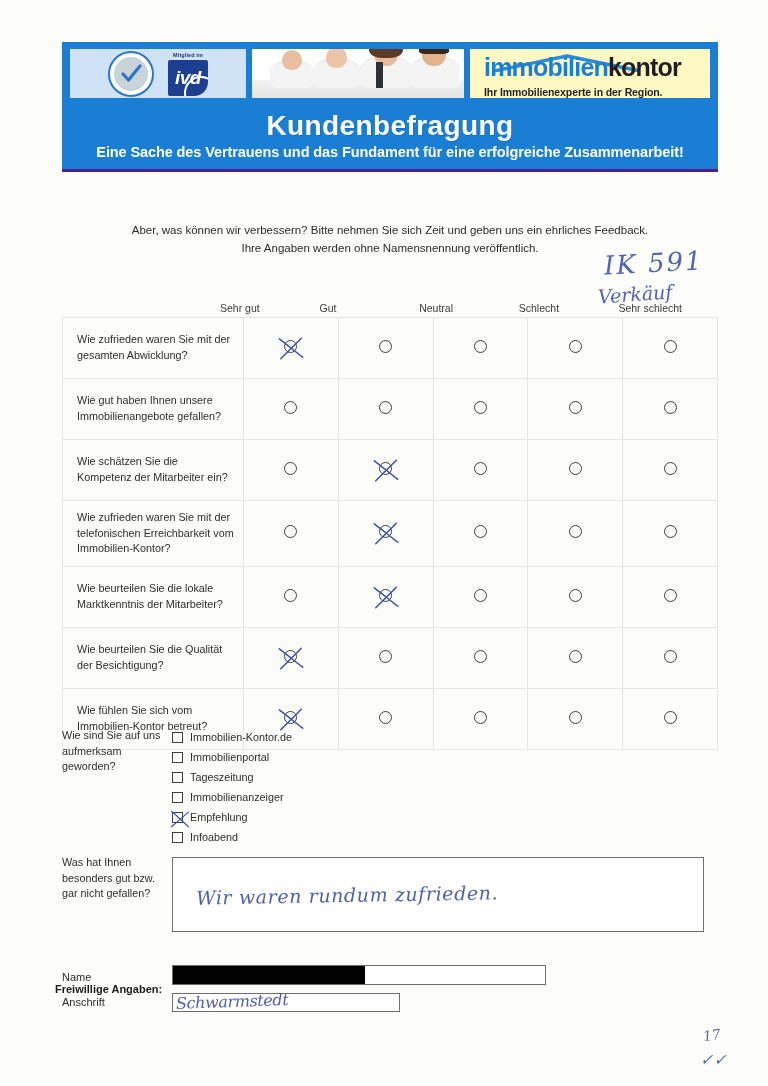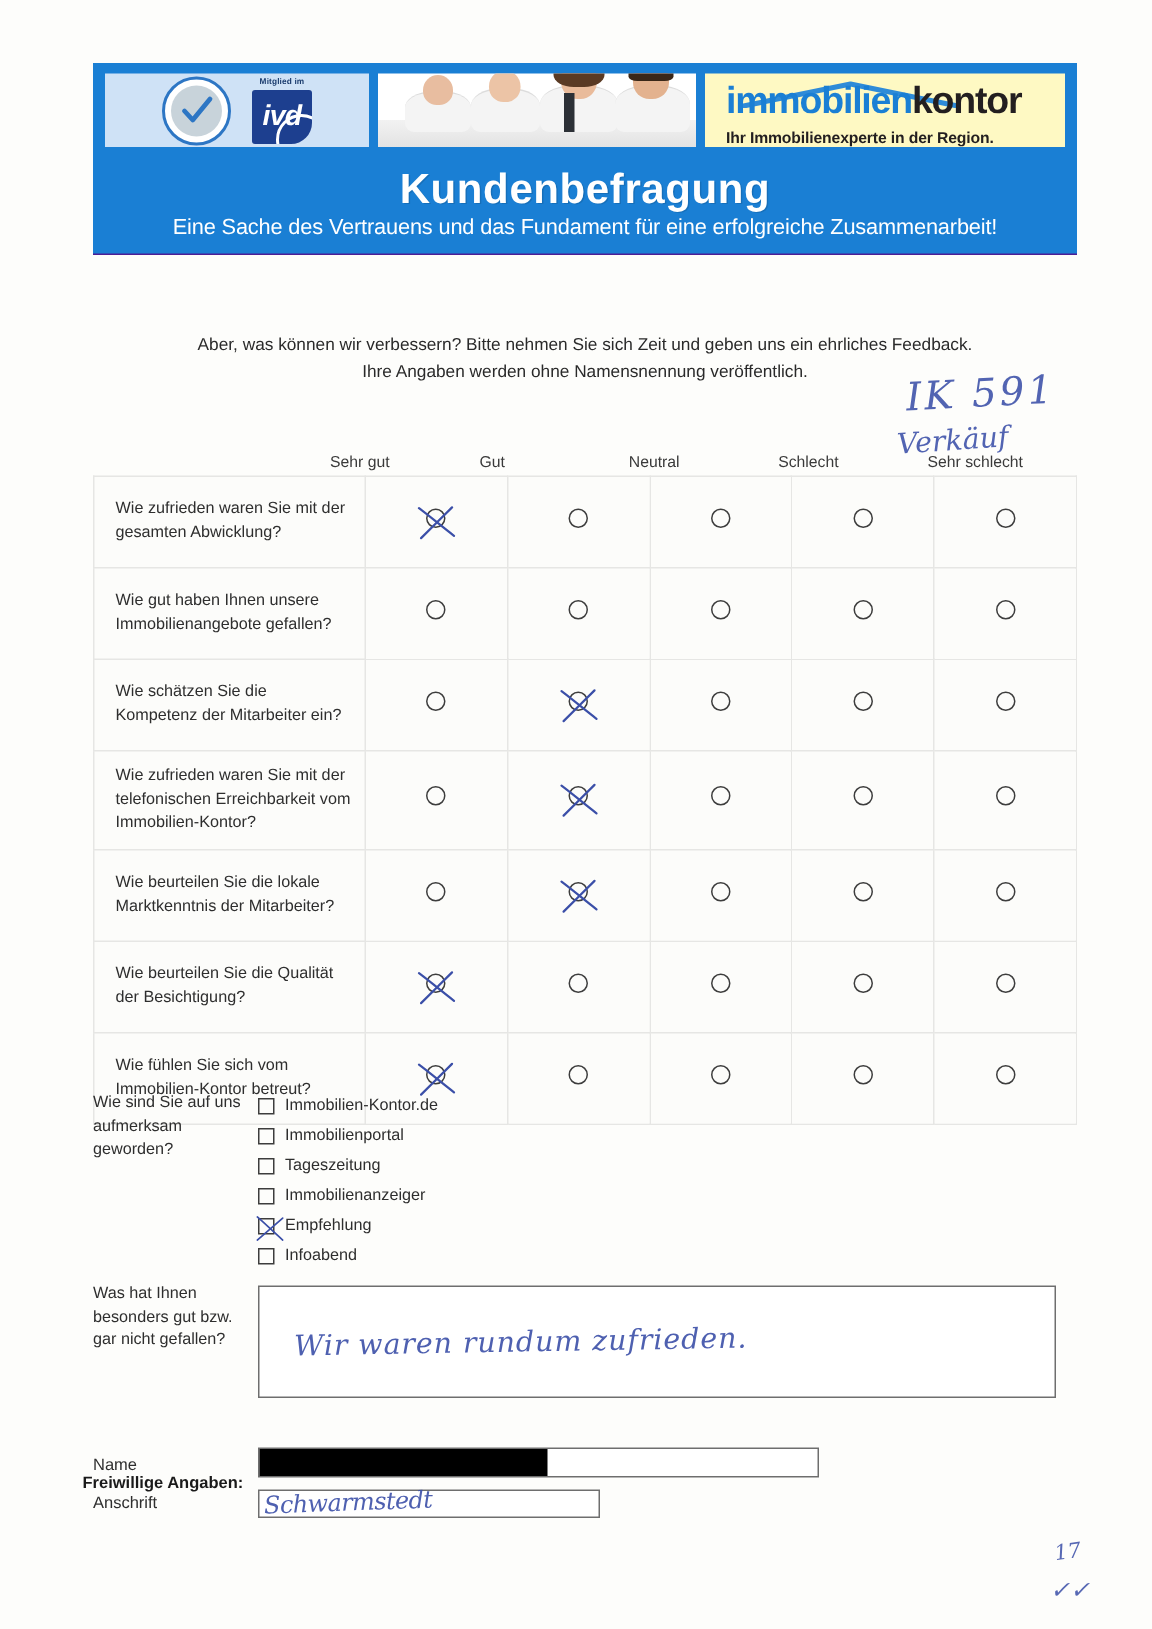--- a/index.html
+++ b/index.html
@@ -23,21 +23,21 @@
     background: #fdfdfb;
   }
 
   
   .header {
     position: absolute;
     left: 62px;
     top: 42px;
     width: 656px;
     background: #1a7fd4;
-    border-bottom: 1px solid #4c1d95;
+    border-bottom: 3px solid #4c1d95;
   }
   .header-top {
     display: flex;
     align-items: stretch;
     padding: 7px 8px 6px 8px;
     gap: 6px;
     height: 62px;
     box-sizing: border-box;
   }
 
@@ -170,21 +170,21 @@
     font-weight: bold;
     letter-spacing: 0.4px;
     padding-top: 6px;
     padding-bottom: 2px;
     text-shadow: 1px 1px 0 rgba(0,0,0,.12);
   }
   .header-sub {
     text-align: center;
     color: #ffffff;
     font-size: 14.5px;
-    font-weight: normal;
+    font-weight: bold;
     padding-bottom: 9px;
     letter-spacing: -0.1px;
   }
 
   
   .intro {
     position: absolute;
     left: 62px;
     top: 222px;
     width: 656px;

